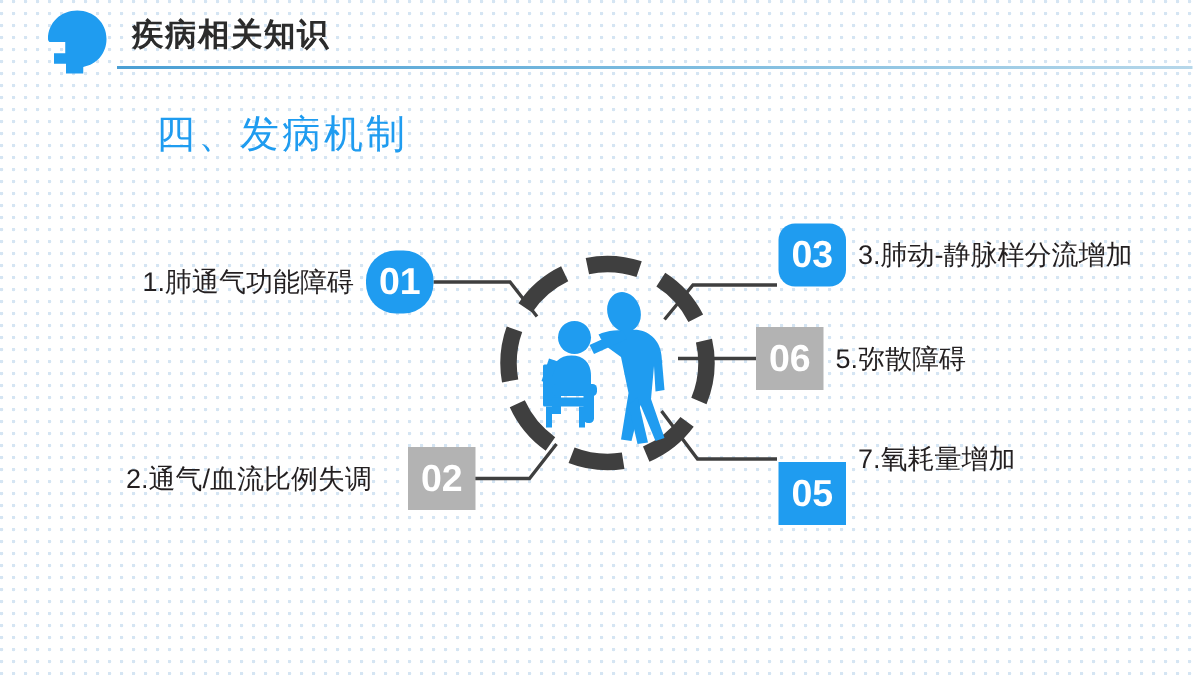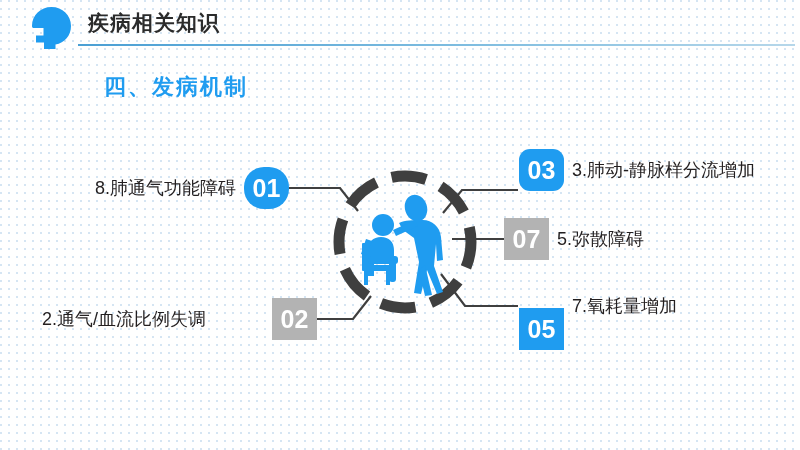--- a/index.html
+++ b/index.html
@@ -57,22 +57,22 @@
     width: 717px;
     height: 2px;
     background: linear-gradient(to right, #4a9fd4 0%, #7fbde0 55%, #b6d7ea 100%);
   }
 
   
   #page-heading {
     position: absolute;
     left: 104px;
     top: 72px;
-    font-size: 22px;
-    font-weight: bold;
+    font-size: 26px;
+    font-weight: normal;
     color: #1f9cf0;
     letter-spacing: 2px;
     white-space: nowrap;
   }
 
   
   #diagram {
     position: absolute;
     left: 0;
     top: 110px;
@@ -109,21 +109,21 @@
     line-height: 42px;
     height: 42px;
   }
   .label-right-align { text-align: right; }
 
   
   #box-01 { left: 244px; top: 57px; border-radius: 20px; }
   #label-01 { left: 0px; top: 57px; width: 236px; text-align: right; }
 
   #box-02 { left: 256px; top: 188px; margin-left: 16px; }
-  #label-02 { left: 0px; top: 188px; width: 248px; text-align: center; }
+  #label-02 { left: 0px; top: 188px; width: 248px; text-align: right; }
 
   #box-03 { left: 519px; top: 39px; border-radius: 11px; }
   #label-03 { left: 572px; top: 39px; }
 
   #box-04 { left: 504px; top: 108px; }
   #label-04 { left: 557px; top: 108px; }
 
   #box-05 { left: 519px; top: 175px; margin-top: 23px; }
   #label-05 { left: 572px; top: 175px; }
 </style>
@@ -212,29 +212,29 @@
 
         <rect x="362" y="155" width="30" height="6" rx="1"></rect>
 
         <rect x="362" y="133" width="6" height="24" rx="1"></rect>
 
         <rect x="364" y="161" width="4" height="14"></rect>
         <rect x="386" y="161" width="4" height="14"></rect>
       </g>
     </svg>
 
-    <div class="item-label label-right-align" id="label-01">8.肺通气功能障碍</div>
+    <div class="item-label label-right-align" id="label-01">1.肺通气功能障碍</div>
     <div class="num-box num-blue" id="box-01">01</div>
 
     <div class="item-label label-right-align" id="label-02">2.通气/血流比例失调</div>
     <div class="num-box num-gray" id="box-02">02</div>
 
     <div class="num-box num-blue" id="box-03">03</div>
     <div class="item-label" id="label-03">3.肺动-静脉样分流增加</div>
 
-    <div class="num-box num-gray" id="box-04">07</div>
+    <div class="num-box num-gray" id="box-04">06</div>
     <div class="item-label" id="label-04">5.弥散障碍</div>
 
     <div class="num-box num-blue" id="box-05">05</div>
     <div class="item-label" id="label-05">7.氧耗量增加</div>
 
   </div>
 </div>
 
 </body></html>

